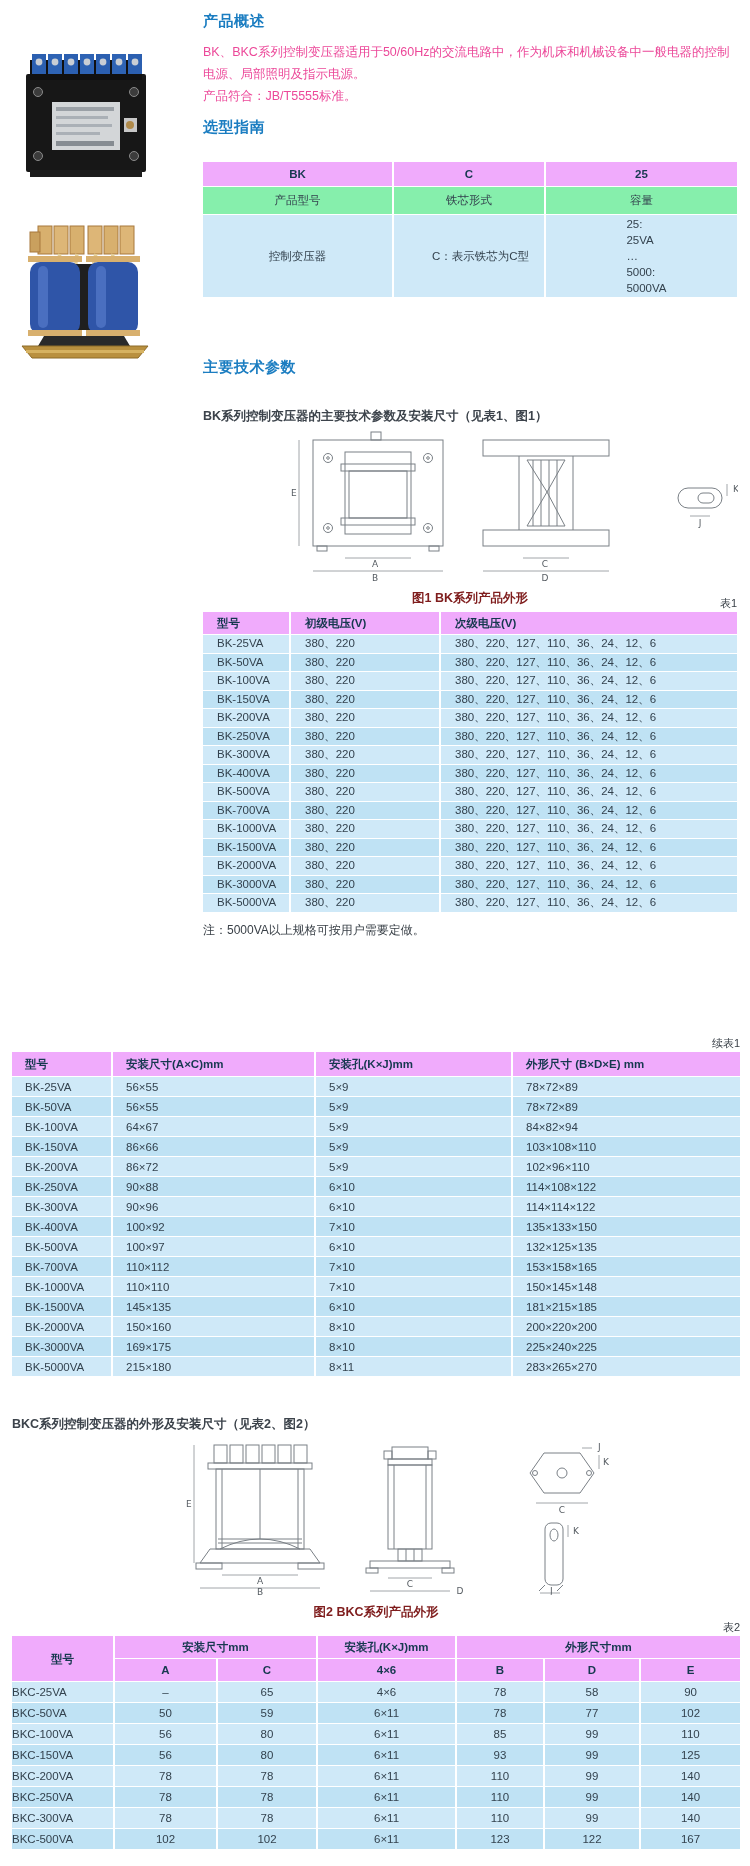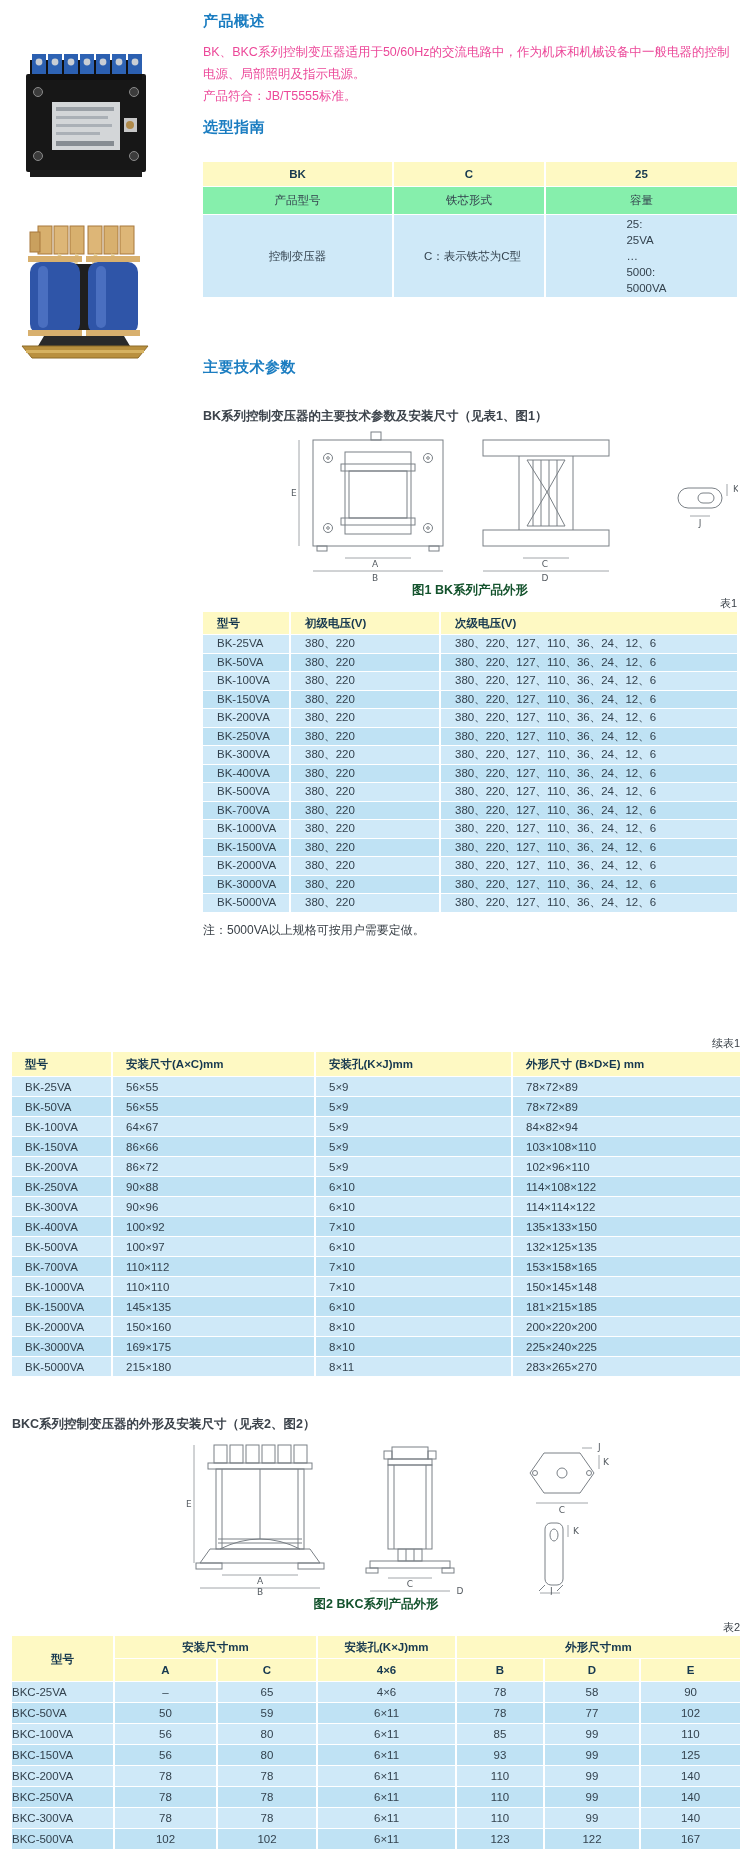--- a/index.html
+++ b/index.html
@@ -2,38 +2,38 @@
 <html><head>
 <meta charset="utf-8">
 <style>
   html,body{margin:0;padding:0;background:#ffffff;}
   #page{position:relative;width:750px;height:1866px;background:#fff;overflow:hidden;
         font-family:"Liberation Sans","DejaVu Sans",sans-serif;}
   .abs{position:absolute;}
   .h{color:#1b7dc1;font-size:15px;font-weight:700;letter-spacing:.5px;}
   .body-text{font-size:12.5px;line-height:1.75;color:#ec4899;}
   .intro{font-size:12.5px;font-weight:600;color:#3c434b;}
-  .caption{font-size:12.5px;font-weight:700;color:#14532d;text-align:center;}
+  .caption{font-size:12.5px;font-weight:700;color:#7f1d1d;text-align:center;margin-top:8px;}
   .tbl-label{font-size:11px;color:#3a4148;text-align:right;}
   .note{font-size:12px;color:#3a4148;}
 
   table.blue{border-collapse:separate;border-spacing:0;table-layout:fixed;}
-  table.blue th{background:#fef9c3;color:#16384f;font-weight:700;font-size:11.5px;}
+  table.blue th{background:#f0abfc;color:#16384f;font-weight:700;font-size:11.5px;}
   table.blue td{color:#33424e;font-size:11.5px;background:#cfe9f8;}
   table.blue th,table.blue td{border-right:2px solid #fff;border-bottom:1.5px solid #fff;
     overflow:hidden;white-space:nowrap;}
   table.blue th:last-child,table.blue td:last-child{border-right:none;}
 
   
   .sel{width:534px;}
   .sel th{text-align:center;padding:5px 0;line-height:14px;}
   .sel td{text-align:center;}
   .sel tr.r2 td{background:#86efac;padding:6px 0;line-height:15px;}
   .sel tr.r3 td{background:#cfe9f8;height:78px;vertical-align:middle;}
-  .sel tr.r3 td.core{text-align:left;padding-left:30px;}
+  .sel tr.r3 td.core{text-align:left;padding-left:38px;}
   .sel tr.r3 td.cap{text-align:left;}
   .cap-lines{margin-left:42%;line-height:16px;white-space:normal;}
 
   
   .t1{width:534px;}
   .t1 th{text-align:left;padding:4px 0 4px 14px;line-height:14px;}
   .t1 td{text-align:left;padding:2px 0 2px 14px;line-height:13.5px;}
   .t1 tbody tr:nth-child(even) td{background:#bfe2f4;}
 
   

